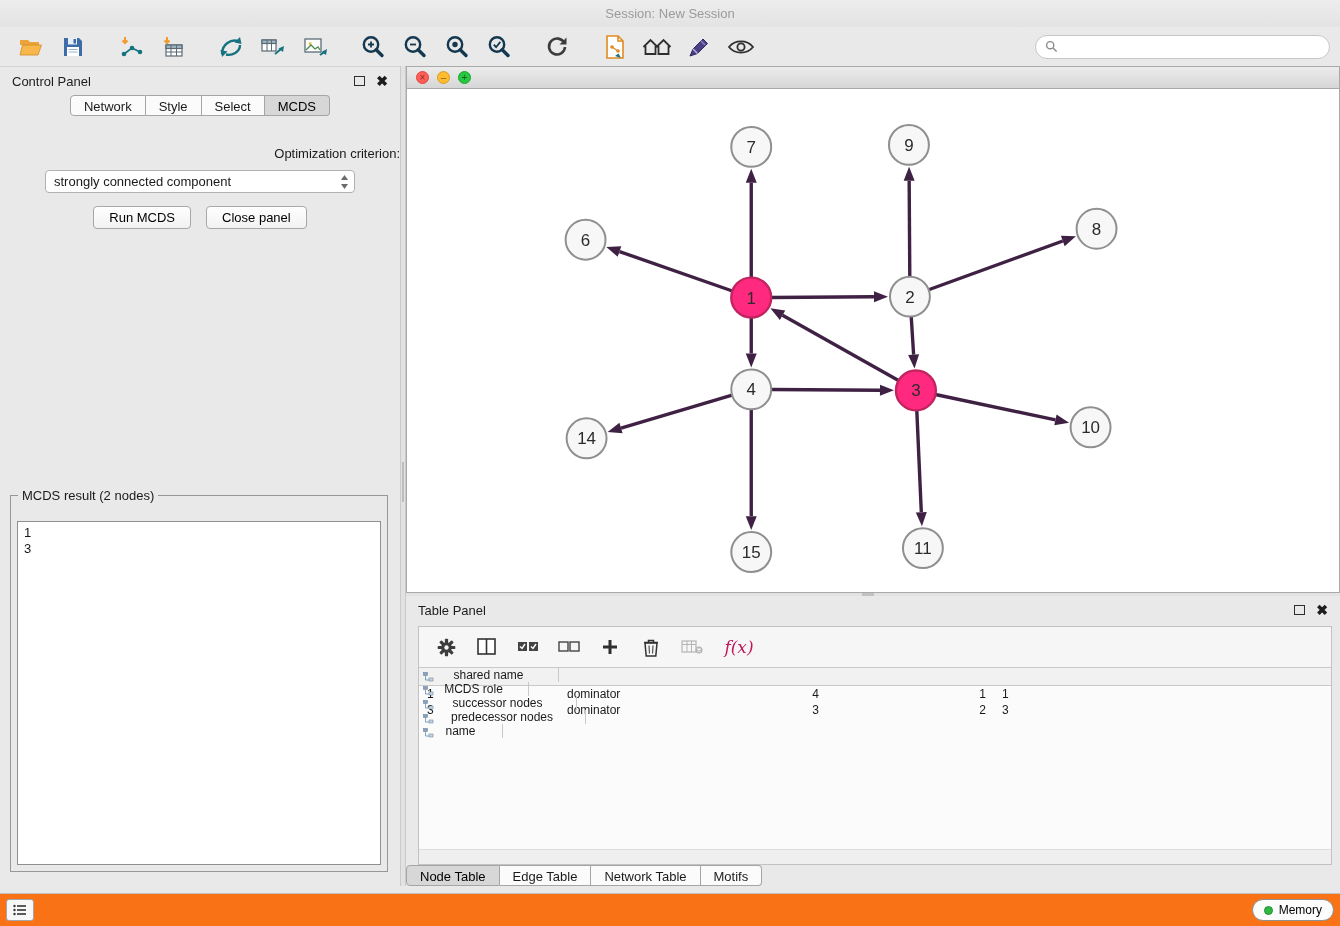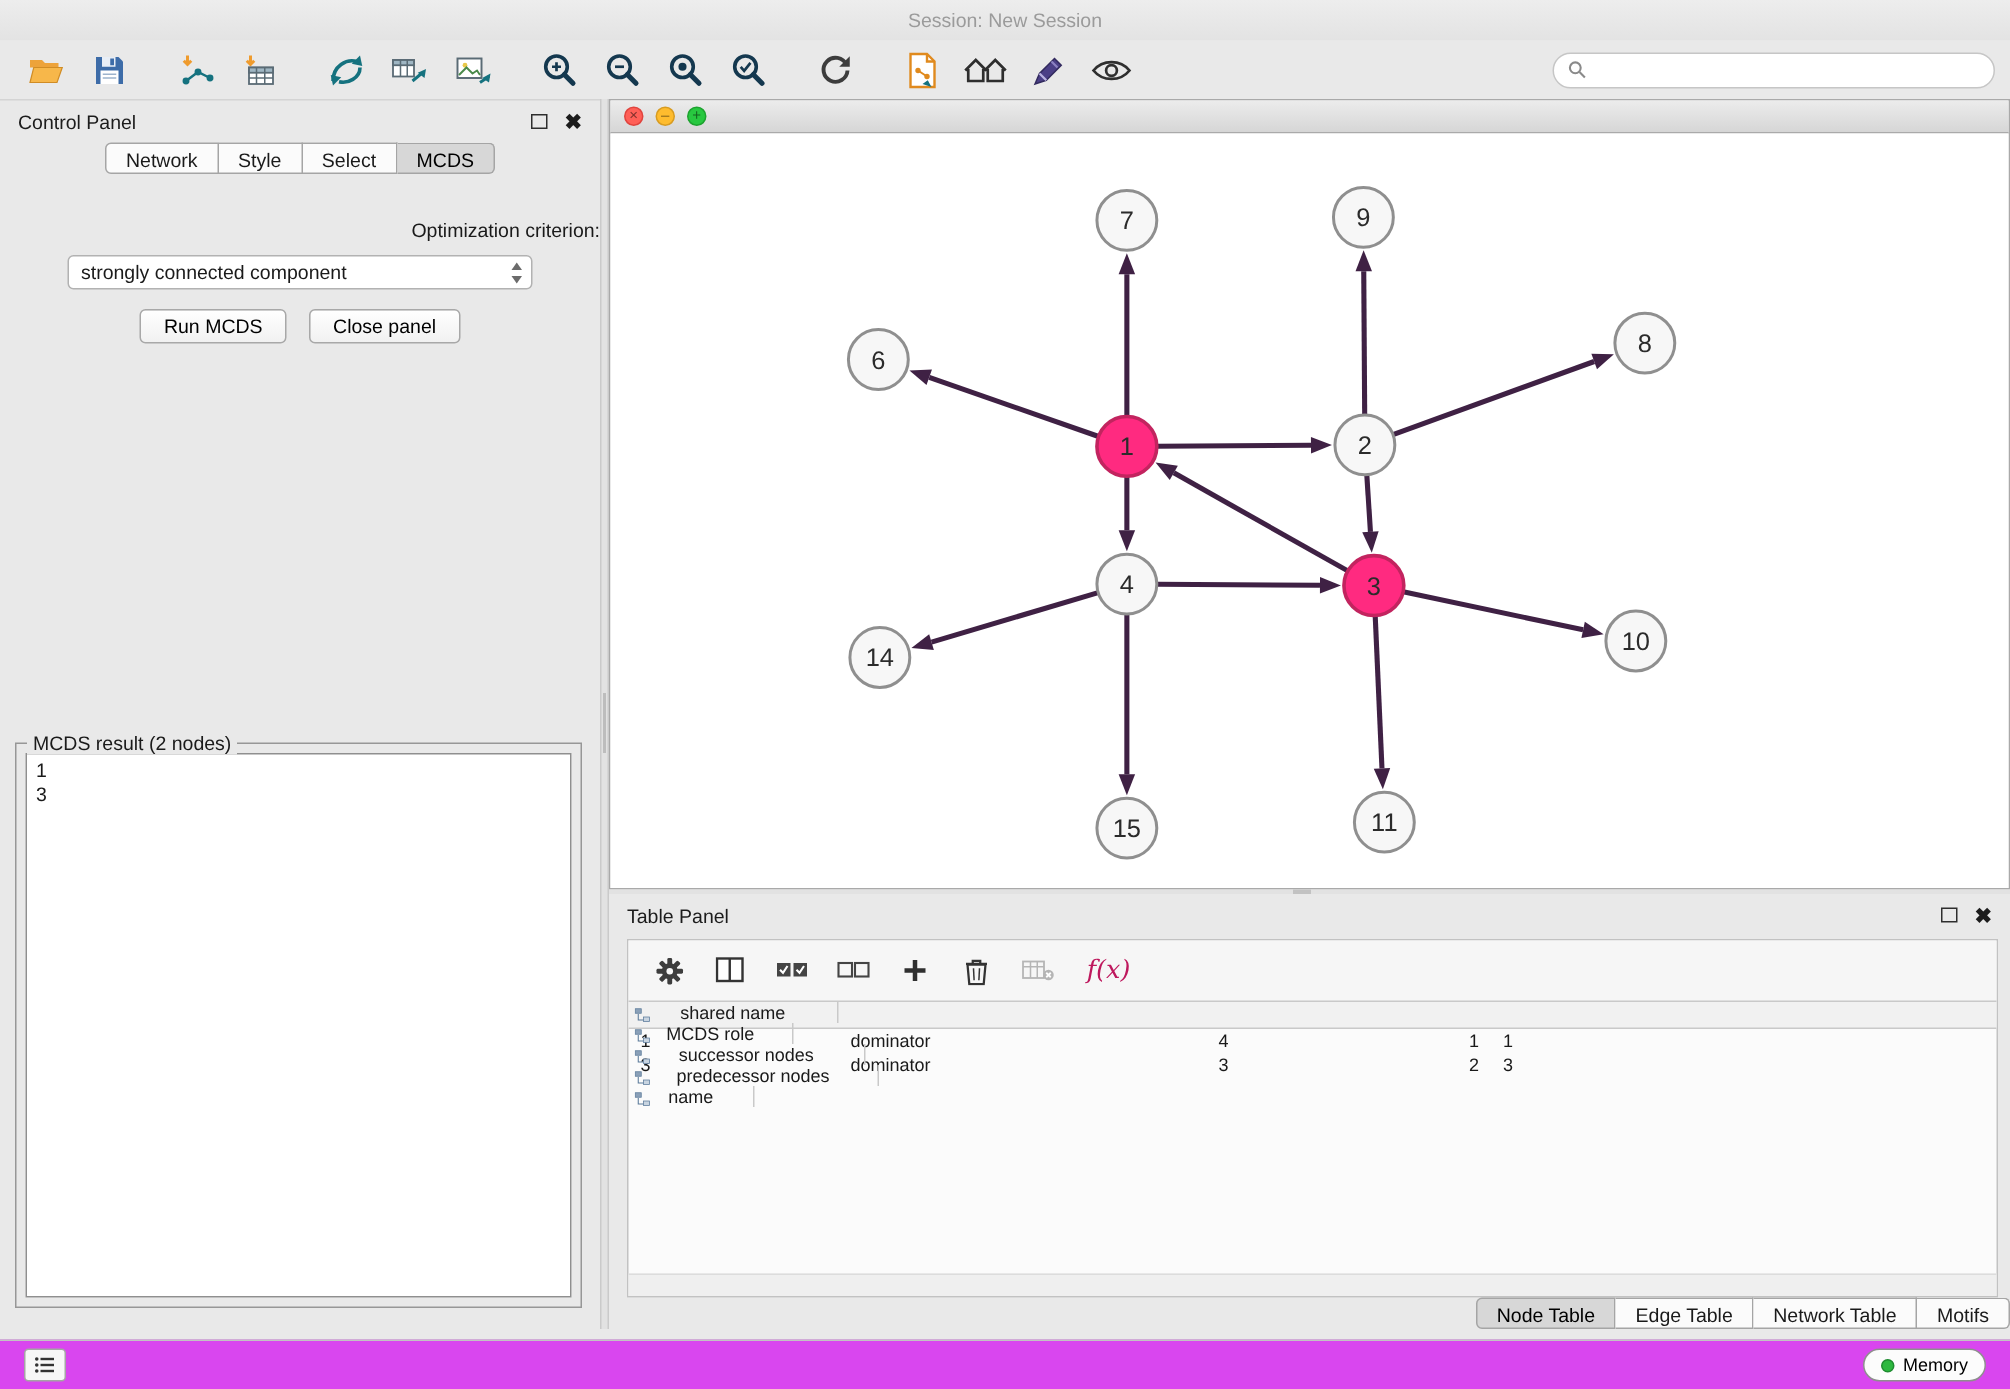--- a/index.html
+++ b/index.html
@@ -30,21 +30,21 @@
   .tab+.tab{border-left:none;}
   .tab:first-child{border-radius:4px 0 0 4px;}
   .tab:last-child{border-radius:0 4px 4px 0;}
   .tab.active{background:#d7d7d7;color:#000000;}
   .opt-label{text-align:right;margin-top:30px;font-size:13px;}
   .criterion-select{width:310px;height:23px;margin:9px auto 0;background:#fff;border:1px solid #b2b2b2;border-radius:4px;
     display:flex;align-items:center;padding:0 8px;font-size:13px;position:relative;cursor:pointer;}
   .criterion-select .stepper{position:absolute;right:5px;top:3px;}
   .cp-buttons{display:flex;justify-content:center;gap:15px;margin-top:13px;}
   .btn{background:linear-gradient(#ffffff,#f1f1f1);border:1px solid #a8a8a8;border-radius:4px;padding:3px 15px;font-size:13px;cursor:pointer;font-family:"Liberation Sans",sans-serif;}
-  .result-fieldset{position:absolute;left:10px;right:12px;top:428px;bottom:14px;border:1px solid #979797;background:#e9e9e9;padding:6px 6px 6px;}
+  .result-fieldset{position:absolute;left:10px;right:12px;top:428px;bottom:14px;border:1px solid #979797;background:#e9e9e9;padding:25px 6px 6px;}
   .result-legend{position:absolute;top:-8px;left:7px;background:#e9e9e9;padding:0 4px;font-size:13px;}
   .result-inner{width:100%;height:100%;background:#fff;border:1px solid #8f8f8f;font-size:13px;line-height:16px;padding:3px 6px;overflow:hidden;}
 
   
   .v-splitter{position:absolute;left:400px;top:66px;width:6px;height:820px;background:#e2e2e2;border-left:1px solid #cacaca;border-right:1px solid #cacaca;}
   .v-splitter .handle{position:absolute;top:396px;left:1px;width:2px;height:40px;background:#bdbdbd;}
   .h-splitter{position:absolute;left:406px;top:593px;width:934px;height:3px;background:#e2e2e2;}
   .h-splitter .handle{position:absolute;left:456px;top:0;width:12px;height:3px;background:#c2c2c2;}
 
   
@@ -66,25 +66,25 @@
   .tp-body{position:absolute;left:12px;right:8px;top:30px;bottom:21px;background:#fbfbfb;border:1px solid #c2c2c2;}
   .tp-toolbar{height:40px;display:flex;align-items:center;gap:15px;padding:0 14px;background:#f6f6f6;}
   .tpi{width:26px;height:26px;display:flex;align-items:center;justify-content:center;background:transparent;border:none;cursor:pointer;}
   .fx{font-family:"DejaVu Serif",serif;font-style:italic;color:#be185d;font-size:17px;}
   .tp-table-header{display:flex;height:19px;background:#f1f1f1;border-top:1px solid #c9c9c9;border-bottom:1px solid #c9c9c9;flex-direction:column;}
   .th{display:flex;align-items:center;justify-content:center;border-right:1px solid #c9c9c9;font-size:12px;position:relative;flex-shrink:0;}
   .th .sort-ic{position:absolute;left:4px;top:4px;}
   .tr{display:flex;height:16px;font-size:12px;align-items:center;}
   .td{padding:0 8px;flex-shrink:0;}
   .tp-scroll{position:absolute;left:0;right:0;bottom:0;height:15px;background:#efefef;border-top:1px solid #dcdcdc;}
-  .tp-tabs{position:absolute;left:0;right:0;bottom:0;height:21px;display:flex;justify-content:flex-end;}
-
-  
-  .statusbar{position:absolute;left:0;bottom:0;right:0;height:33px;background:#d946ef;border-top:1px solid #c2c2c2;
-    display:flex;align-items:center;padding:0 16px;}
+  .tp-tabs{position:absolute;left:0;right:0;bottom:0;height:21px;display:flex;justify-content:flex-start;}
+
+  
+  .statusbar{position:absolute;left:0;bottom:0;right:0;height:33px;background:#f97316;border-top:1px solid #c2c2c2;
+    display:flex;align-items:center;padding:0 6px;}
   .status-left-btn{width:28px;height:22px;border:1px solid #a5a5a5;border-radius:3px;background:#f7f7f7;
     display:flex;align-items:center;justify-content:center;cursor:pointer;}
   .memory-btn{margin-left:auto;height:22px;border:1px solid #8f8f8f;border-radius:11px;background:#fcfcfc;
     display:flex;align-items:center;gap:6px;padding:0 11px;font-size:12px;cursor:pointer;font-family:"Liberation Sans",sans-serif;}
   .mem-dot{width:9px;height:9px;border-radius:50%;background:#2db83f;border:1px solid #1f8c30;}
 </style>
 </head>
 <body>
 
 <div class="titlebar">

